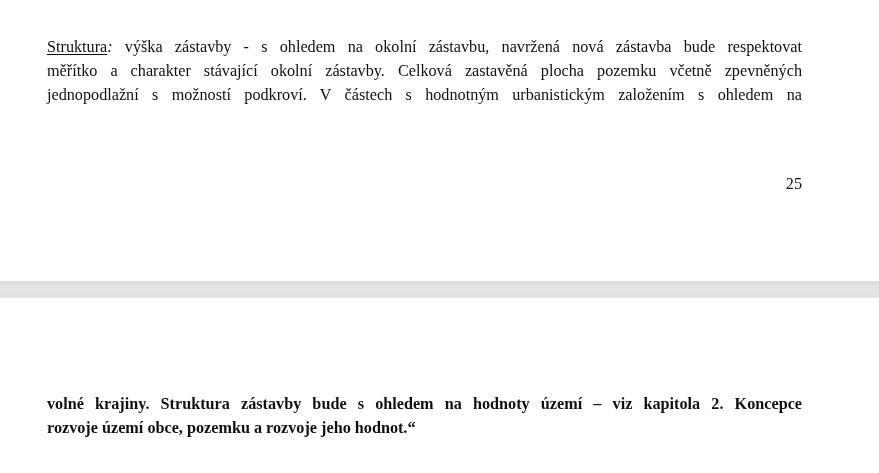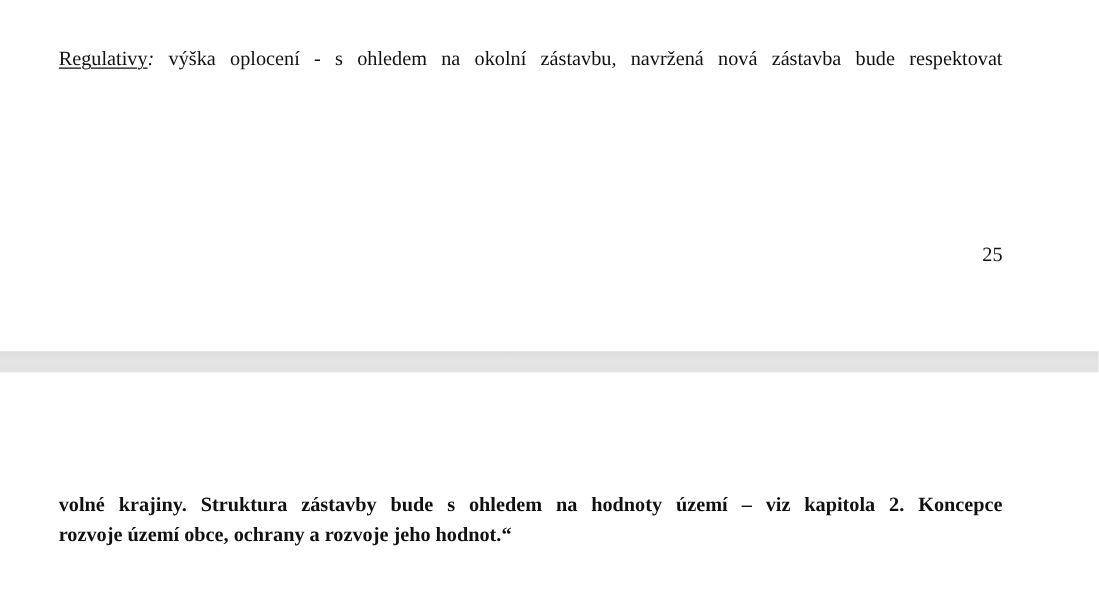--- a/index.html
+++ b/index.html
@@ -66,38 +66,40 @@
     .underline {
       text-decoration: underline;
       text-underline-offset: 2px;
       text-decoration-thickness: 1px;
     }
     .italic {
       font-style: italic;
     }
     .page-number {
       position: absolute;
-      top: 192px;
+      top: 172px;
       left: 770px;
       width: 32px;
       text-align: right;
       font-size: 16.2px;
       line-height: 24px;
     }
   </style>
 </head>
 <body>
 
 <div class="page page-top">
   <p class="para para-top">
-    <span class="line"><span class="underline">Regulativy</span><span class="italic">:</span><span> výška oplocení - s ohledem na okolní zástavbu, navržená nová zástavba bude respektovat</span></span>
+    <span class="line"><span class="underline">Struktura</span><span class="italic">:</span><span> výška zástavby - s ohledem na okolní zástavbu, navržená nová zástavba bude respektovat</span></span>
+    <span class="line">měřítko a charakter stávající okolní zástavby. Celková zastavěná plocha pozemku včetně zpevněných</span>
+    <span class="line">jednopodlažní s možností podkroví. V  částech s hodnotným urbanistickým založením s ohledem na</span>
   </p>
   <div class="page-number">25</div>
 </div>
 
 <div class="page-gap"></div>
 
 <div class="page page-bottom">
   <p class="para para-bottom">
     <span class="line">volné krajiny. Struktura zástavby bude s ohledem na hodnoty území – viz kapitola 2. Koncepce</span>
-    <span class="line last">rozvoje území obce, ochrany a rozvoje jeho hodnot.“</span>
+    <span class="line last">rozvoje území obce, pozemku a rozvoje jeho hodnot.“</span>
   </p>
 </div>
 
 </body></html>

